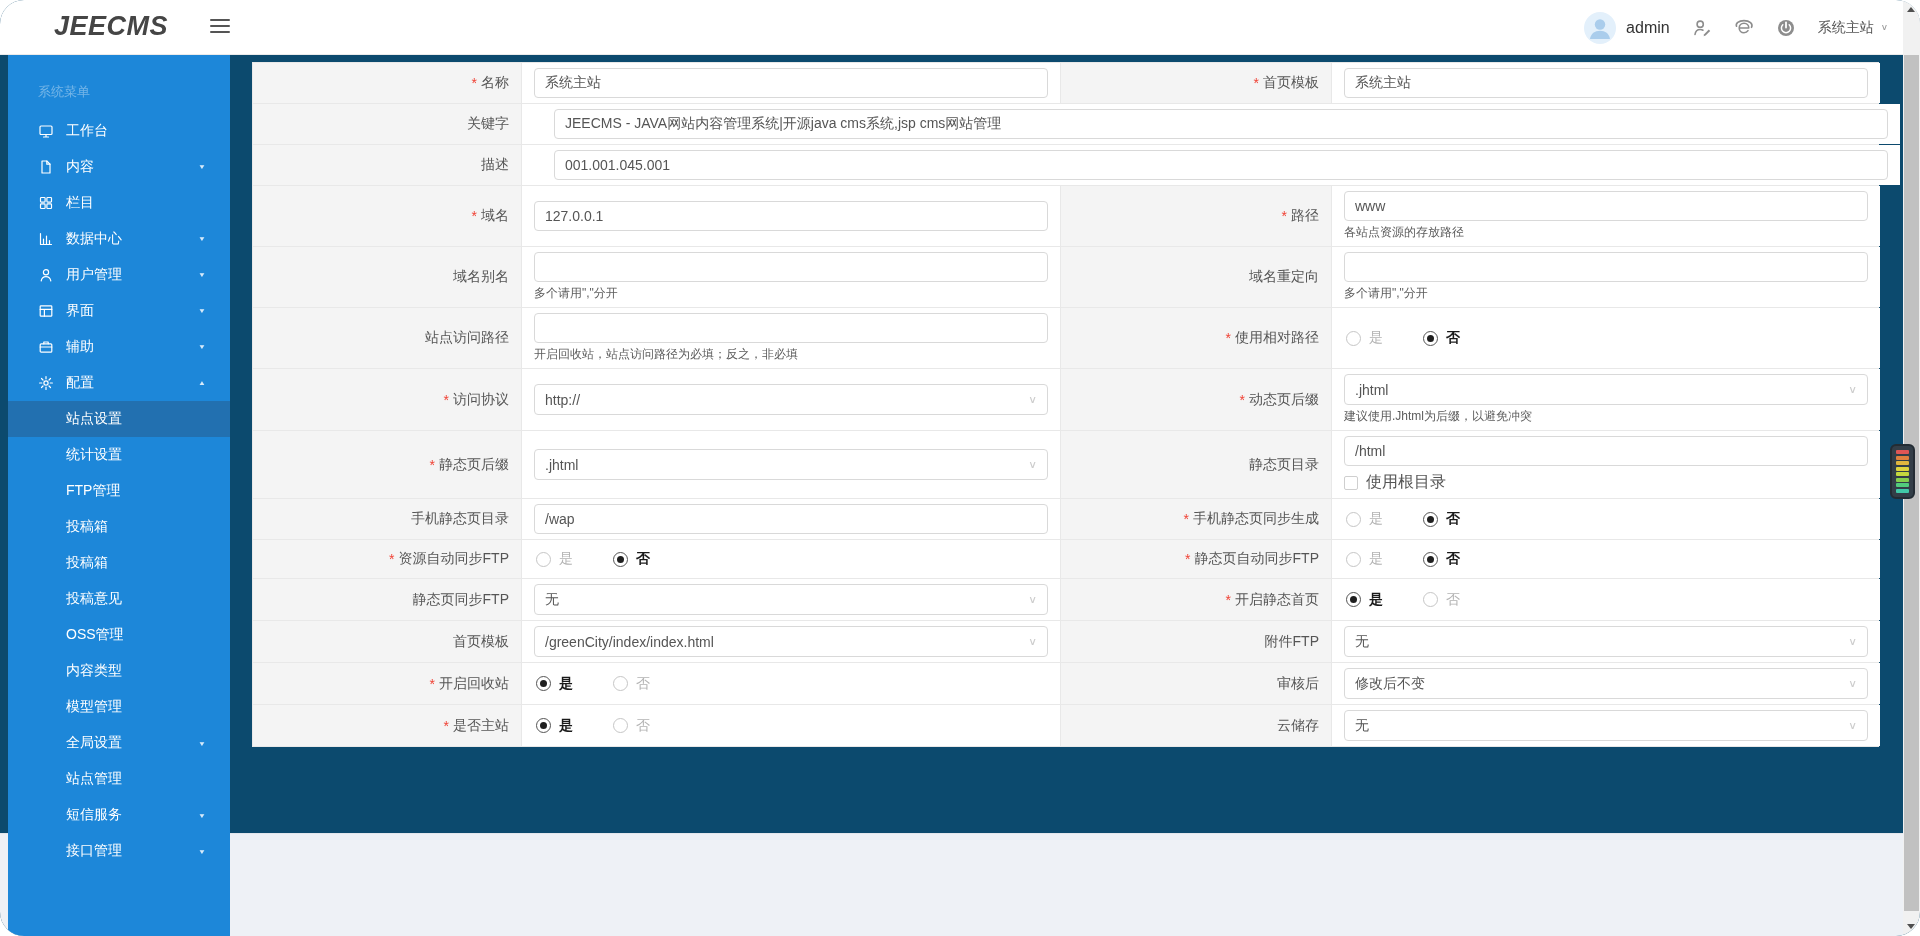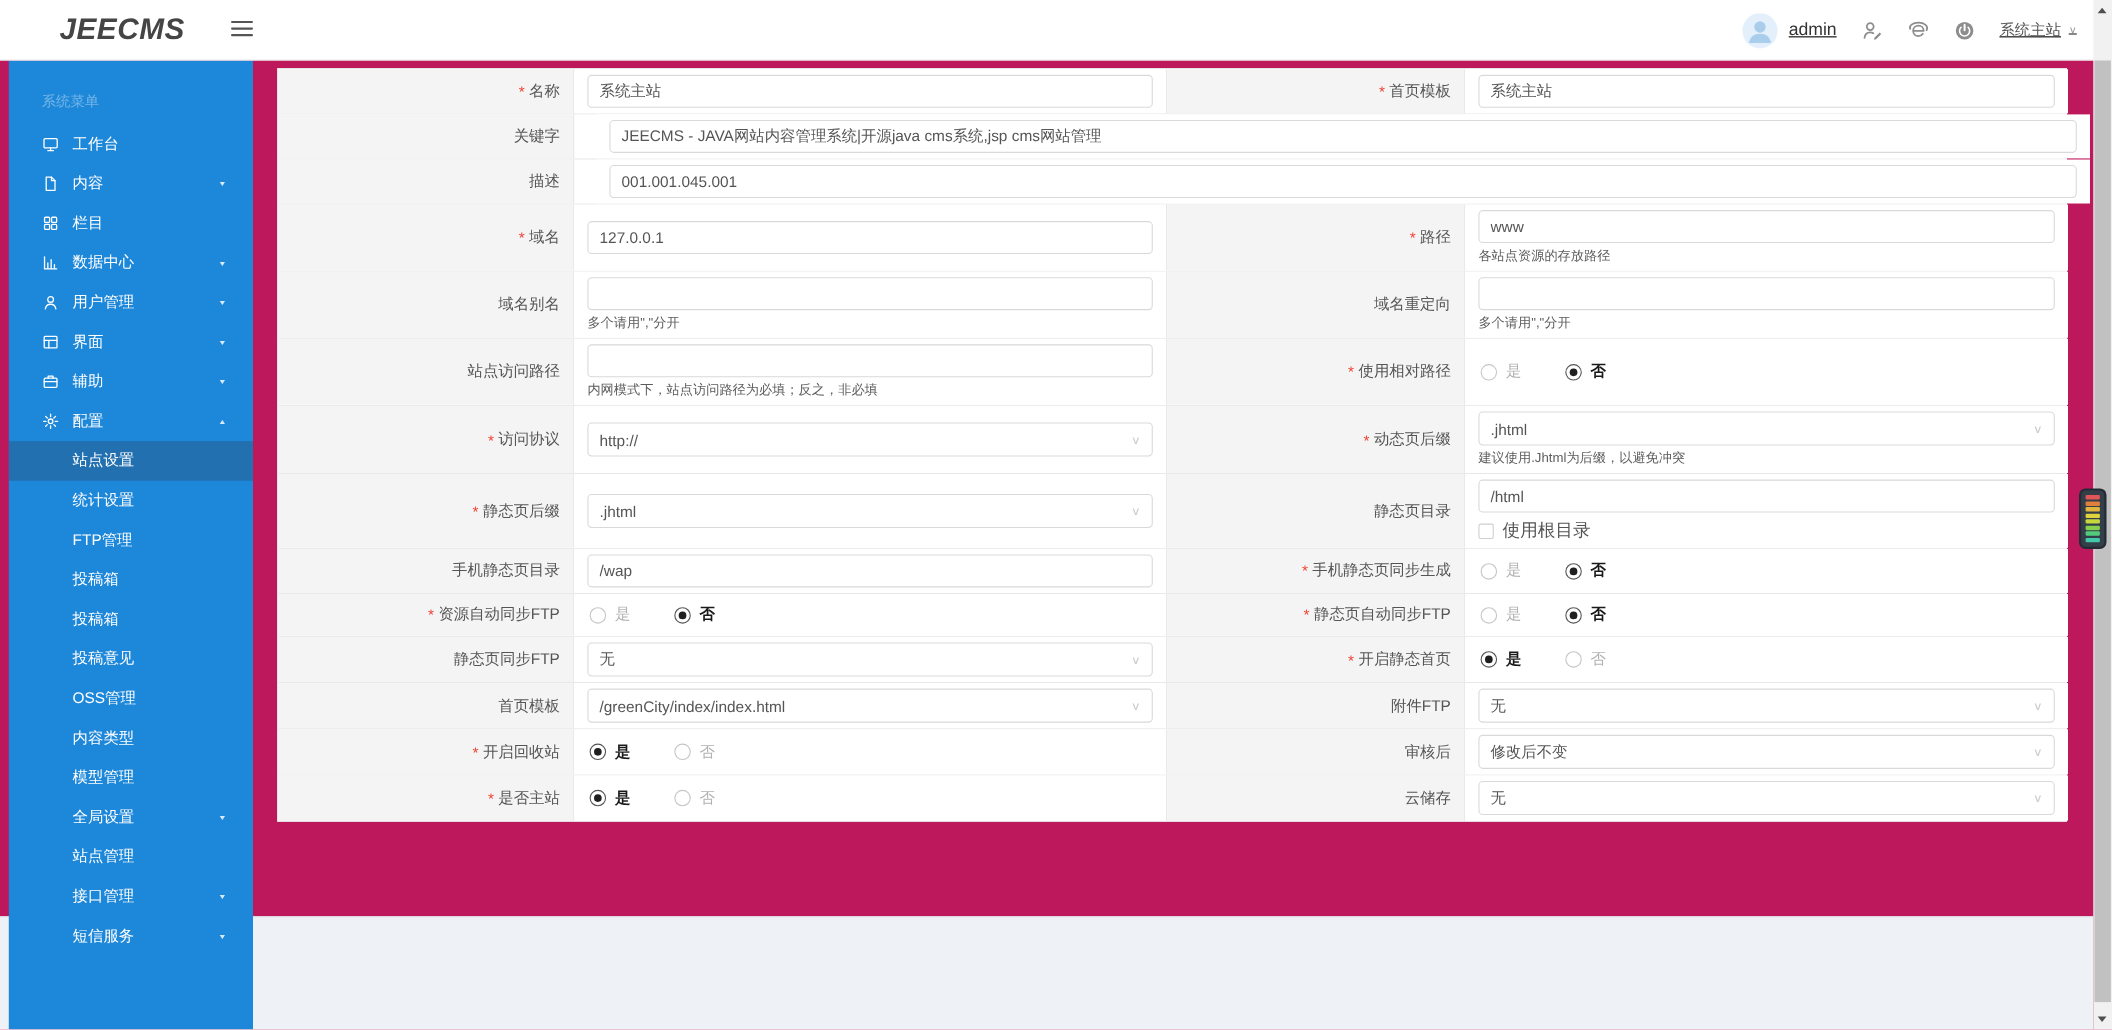--- a/index.html
+++ b/index.html
@@ -1,25 +1,25 @@
 <!DOCTYPE html>
 <html><head>
 <meta charset="utf-8">
 <style>
   * { margin:0; padding:0; box-sizing:border-box; }
   html,body { width:1920px; height:936px; overflow:hidden; }
   body { font-family:"Liberation Sans","DejaVu Sans",sans-serif; background:#fff; }
-  .page { position:relative; width:1920px; height:936px; overflow:hidden; background:#be185d; }
+  .page { position:relative; width:1920px; height:936px; overflow:hidden; background:#0c4a6e;border-radius:24px; }
 
   
   .hdr { position:absolute; top:0; left:0; right:0; height:55px; background:#fff; border-bottom:1px solid #ebebeb; z-index:3; }
   .logo { position:absolute; left:54px; top:11px; font-size:27px; font-weight:bold; font-style:italic; color:#454545; letter-spacing:.5px; }
   .hamburger { position:absolute; left:210px; top:19px; width:20px; cursor:pointer; }
   .hamburger span { display:block; height:2px; background:#555; margin:0 0 4px; border-radius:1px; }
-  .hdr-right { position:absolute; right:32px; top:0; height:55px; display:flex; align-items:center; gap:22px;text-decoration:underline; }
+  .hdr-right { position:absolute; right:32px; top:0; height:55px; display:flex; align-items:center; gap:22px; }
   .userblock { display:flex; align-items:center; gap:10px; cursor:pointer; }
   .avatar { width:32px; height:32px; border-radius:50%; background:#e3f0fb; overflow:hidden; display:flex; align-items:center; justify-content:center; }
   .username { font-size:16px; color:#333; }
   .hicon { width:20px; height:20px; color:#8d8d8d; cursor:pointer; display:inline-flex; }
   .hicon svg { width:20px; height:20px; }
   .site-selector { display:flex; align-items:center; gap:7px; font-size:14px; color:#555; cursor:pointer; }
   .chev { color:#999; font-size:10px; transform:scaleY(.85); }
 
   
   .sidebar { position:absolute; left:8px; top:55px; bottom:0; width:222px; background:#1d87d9; z-index:2; overflow:hidden; }
@@ -228,25 +228,25 @@
           <span class="mlabel">模型管理</span>
         </div>
         <div class="menu-sub">
           <span class="mlabel">全局设置</span>
           <span class="marrow">▼</span>
         </div>
         <div class="menu-sub">
           <span class="mlabel">站点管理</span>
         </div>
         <div class="menu-sub">
+          <span class="mlabel">短信服务</span>
+          <span class="marrow">▼</span>
+        </div>
+        <div class="menu-sub">
           <span class="mlabel">接口管理</span>
-          <span class="marrow">▼</span>
-        </div>
-        <div class="menu-sub">
-          <span class="mlabel">短信服务</span>
           <span class="marrow">▼</span>
         </div>
       </nav>
   </div>
 
   <div class="form" id="form-body">
       <div class="frow">
         <div class="fcell lcell">
           <span class="req">*</span>
           <span class="ltext">名称</span>
@@ -310,21 +310,21 @@
           <input type="text" class="tinput" value="" style="">
           <div class="fhint">多个请用","分开</div>
         </div>
       </div>
       <div class="frow">
         <div class="fcell lcell">
           <span class="ltext">站点访问路径</span>
         </div>
         <div class="fcell vcell">
           <input type="text" class="tinput" value="" style="">
-          <div class="fhint">内网模式下，站点访问路径为必填；反之，非必填</div>
+          <div class="fhint">开启回收站，站点访问路径为必填；反之，非必填</div>
         </div>
         <div class="fcell lcell">
           <span class="req">*</span>
           <span class="ltext">使用相对路径</span>
         </div>
         <div class="fcell vcell">
           <div class="rgroup">
             <span class="ropt">
               <span class="rcirc"></span>
               <span class="rlabel">是</span>

